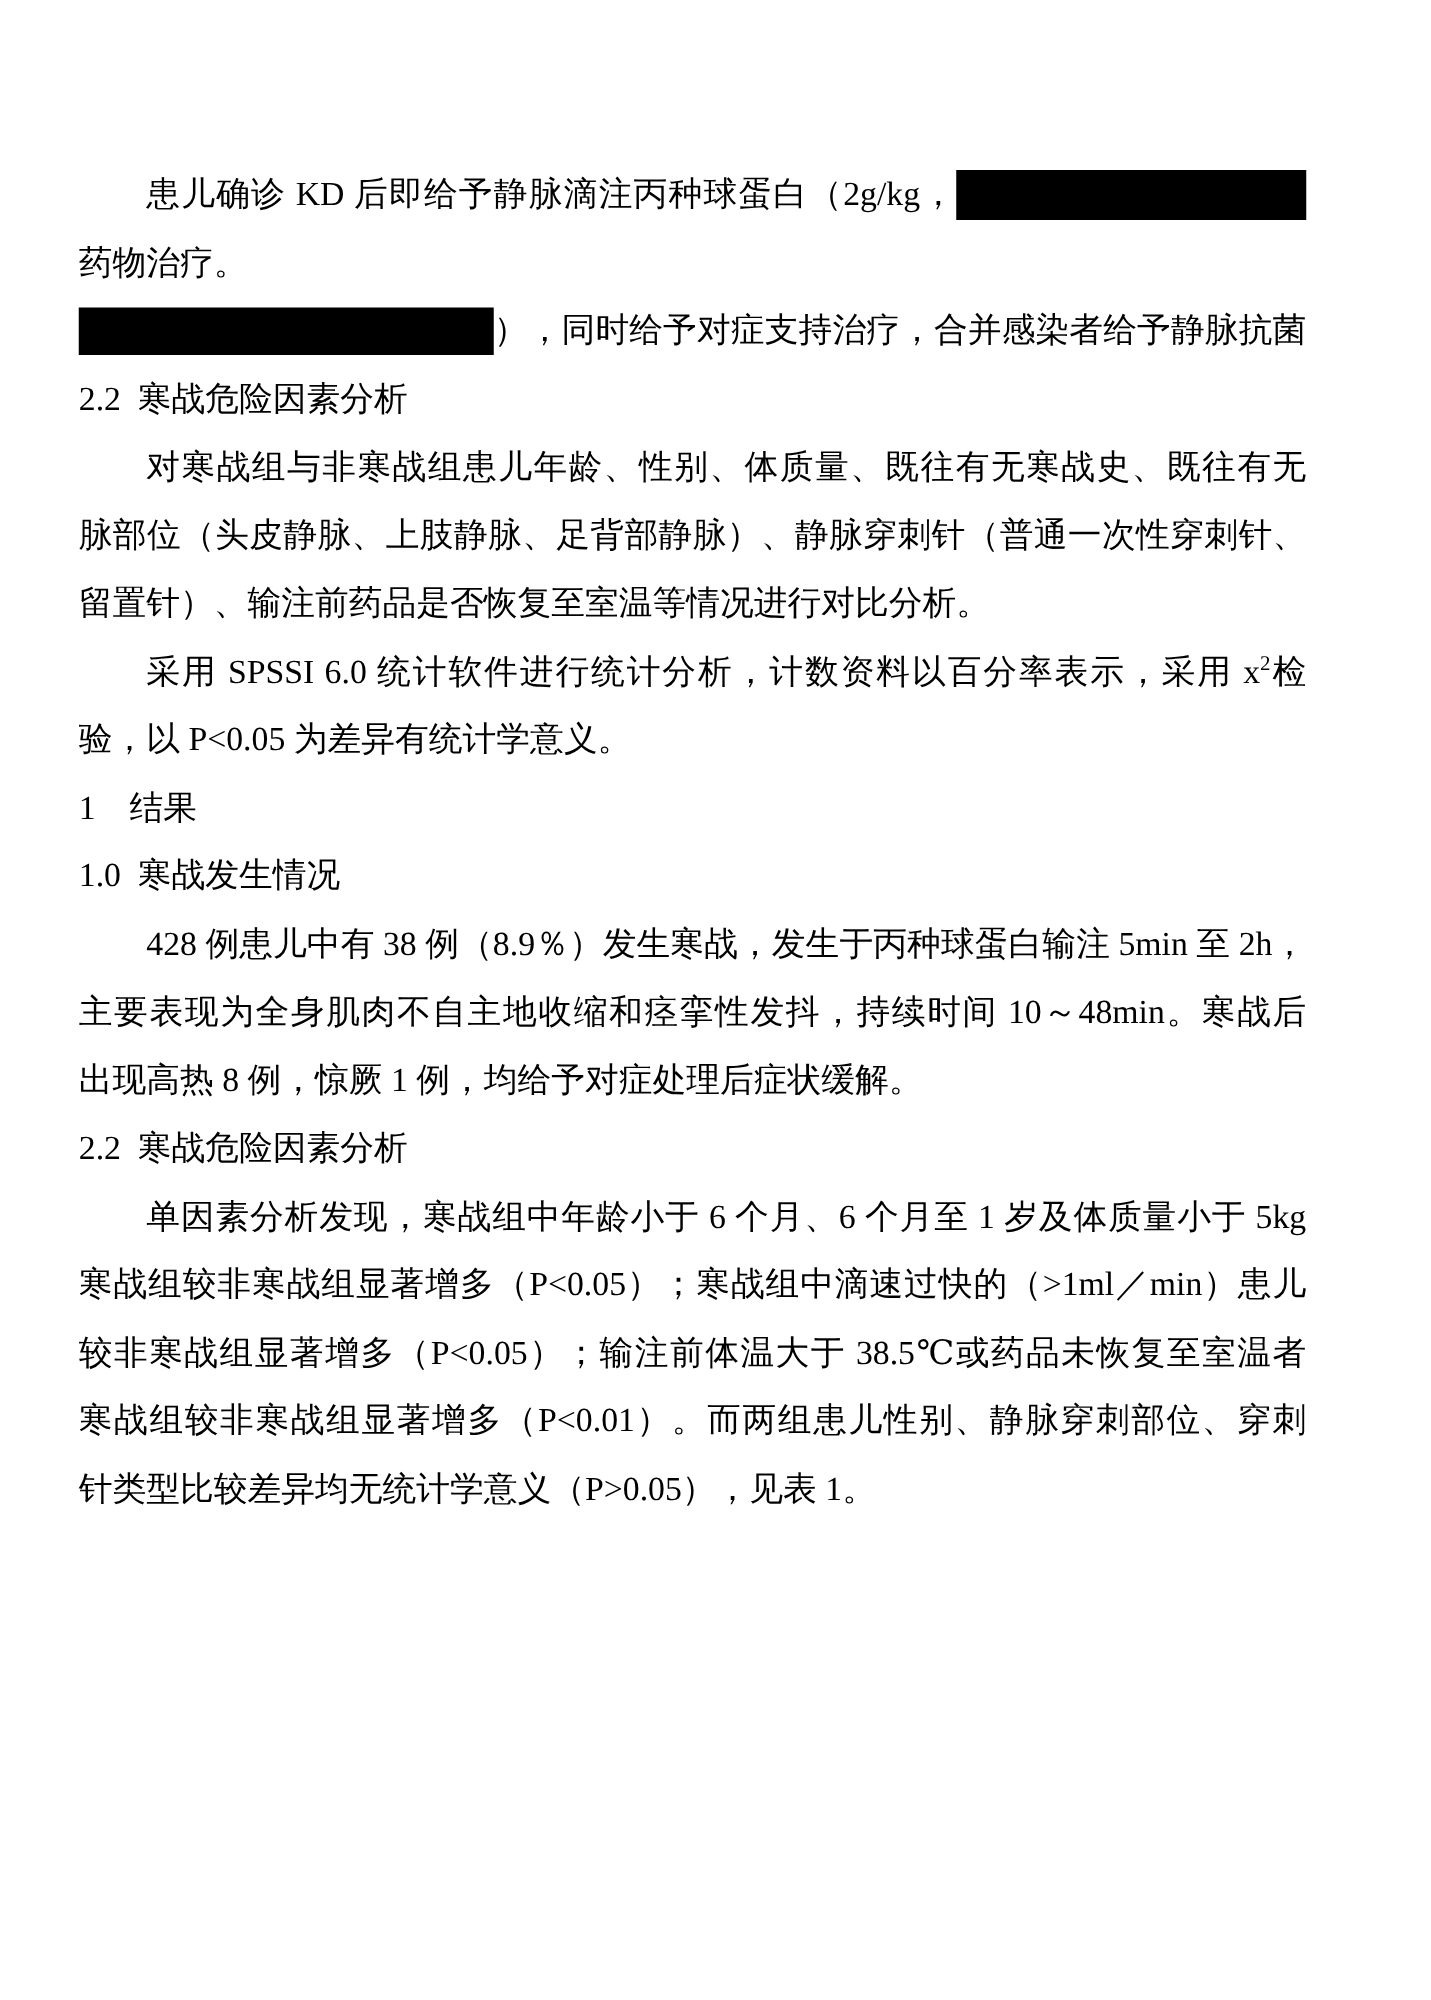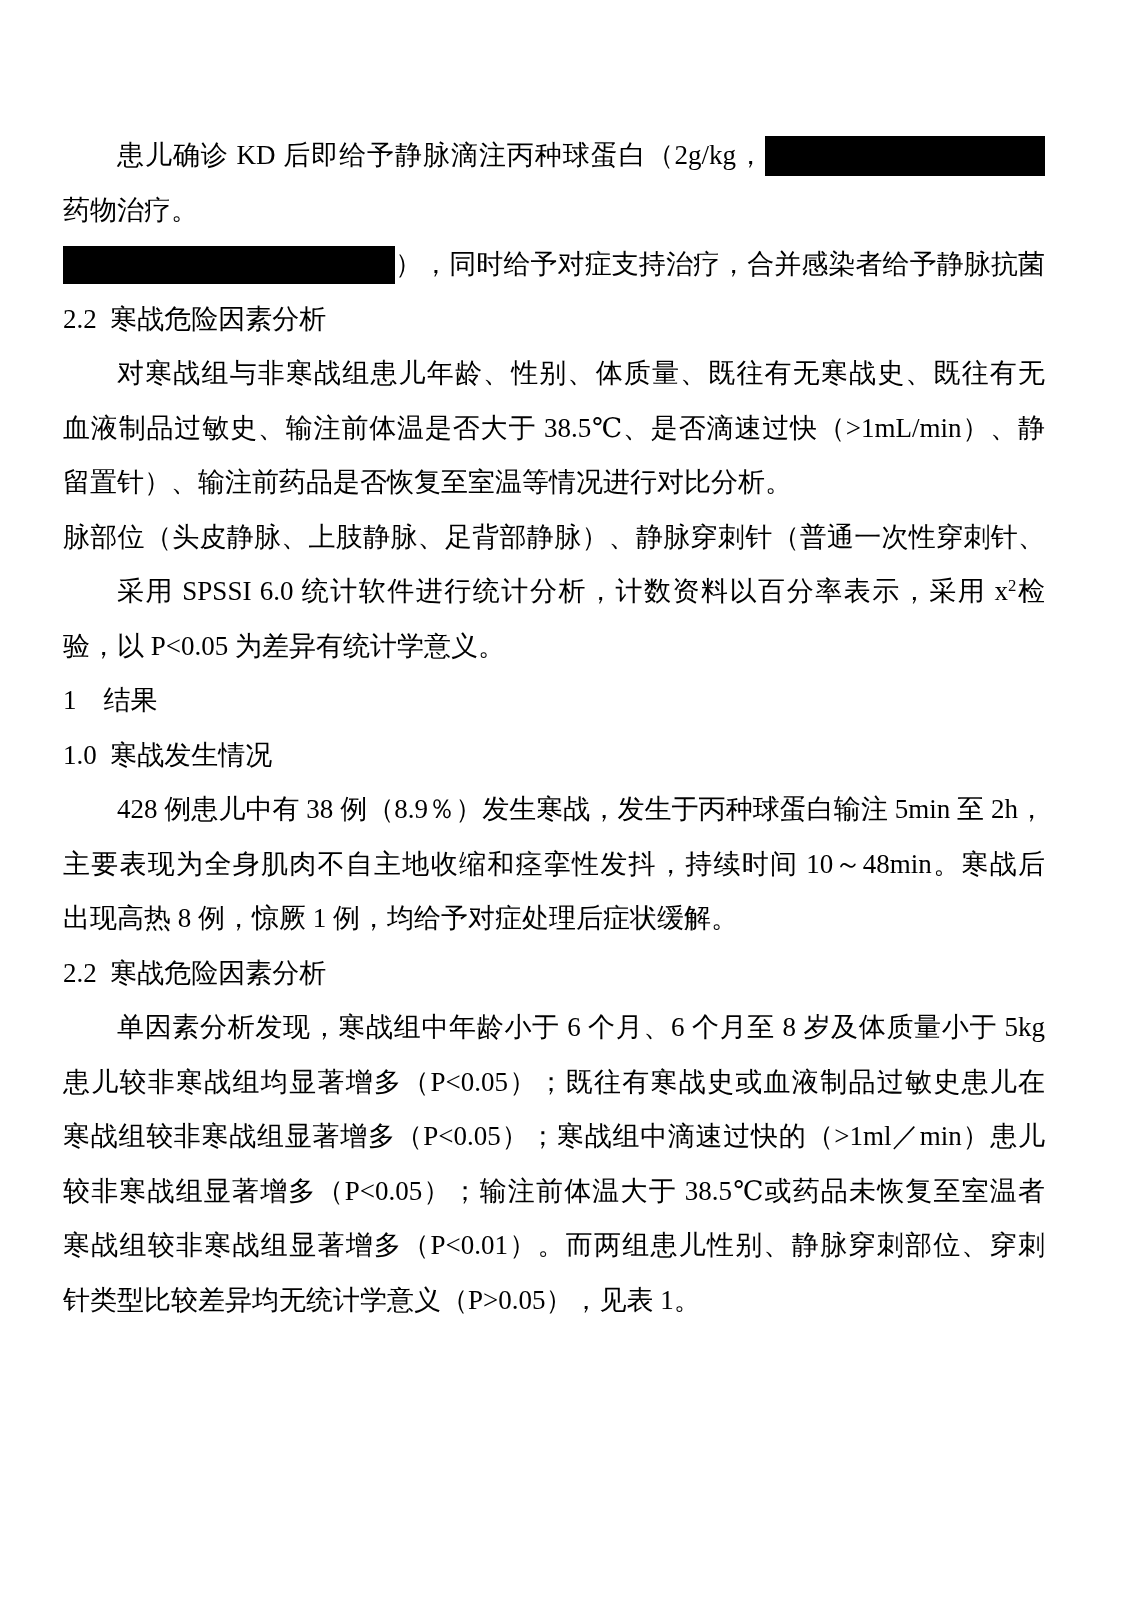--- a/index.html
+++ b/index.html
@@ -49,30 +49,28 @@
 </style>
 </head>
 <body style="background: rgb(255, 255, 255); color: rgb(0, 0, 0);">
 
 <div class="page">
     <div class="line fill indent"><span>患儿确诊 KD 后即给予静脉滴注丙种球蛋白（2g/kg，</span><span class="redaction" style="width: 280px; height: 40px; background: rgb(0, 0, 0);"></span></div>
     <div class="line"><span>药物治疗。</span></div>
     <div class="line fill"><span class="redaction" style="width: 332px; height: 38px; background: rgb(0, 0, 0);"></span><span>），同时给予对症支持治疗，合并感染者给予静脉抗菌</span></div>
     <div class="line heading"><span>2.2  寒战危险因素分析</span></div>
     <div class="line fill indent"><span>对寒战组与非寒战组患儿年龄、性别、体质量、既往有无寒战史、既往有无</span></div>
-    <div class="line fill"><span>血液制品过敏史、输注前体温是否大于 38.5℃、是否滴速过快（&gt;1mL/min）、静</span></div>
+    <div class="line fill"><span>脉部位（头皮静脉、上肢静脉、足背部静脉）、静脉穿刺针（普通一次性穿刺针、</span></div>
     <div class="line"><span>留置针）、输注前药品是否恢复至室温等情况进行对比分析。</span></div>
-    <div class="line fill"><span>脉部位（头皮静脉、上肢静脉、足背部静脉）、静脉穿刺针（普通一次性穿刺针、</span></div>
     <div class="line fill indent"><span>采用 SPSSI 6.0 统计软件进行统计分析，计数资料以百分率表示，采用 x</span><span class="sup">2</span><span>检</span></div>
     <div class="line"><span>验，以 P&lt;0.05 为差异有统计学意义。</span></div>
     <div class="line heading"><span>1    结果</span></div>
     <div class="line heading"><span>1.0  寒战发生情况</span></div>
     <div class="line fill indent"><span>428 例患儿中有 38 例（8.9％）发生寒战，发生于丙种球蛋白输注 5min 至 2h，</span></div>
     <div class="line fill"><span>主要表现为全身肌肉不自主地收缩和痉挛性发抖，持续时间 10～48min。寒战后</span></div>
     <div class="line"><span>出现高热 8 例，惊厥 1 例，均给予对症处理后症状缓解。</span></div>
     <div class="line heading"><span>2.2  寒战危险因素分析</span></div>
-    <div class="line fill indent"><span>单因素分析发现，寒战组中年龄小于 6 个月、6 个月至 8 岁及体质量小于 5kg</span></div>
-    <div class="line fill"><span>患儿较非寒战组均显著增多（P&lt;0.05）；既往有寒战史或血液制品过敏史患儿在</span></div>
+    <div class="line fill indent"><span>单因素分析发现，寒战组中年龄小于 6 个月、6 个月至 1 岁及体质量小于 5kg</span></div>
     <div class="line fill"><span>寒战组较非寒战组显著增多（P&lt;0.05）；寒战组中滴速过快的（&gt;1ml／min）患儿</span></div>
     <div class="line fill"><span>较非寒战组显著增多（P&lt;0.05）；输注前体温大于 38.5℃或药品未恢复至室温者</span></div>
     <div class="line fill"><span>寒战组较非寒战组显著增多（P&lt;0.01）。而两组患儿性别、静脉穿刺部位、穿刺</span></div>
     <div class="line"><span>针类型比较差异均无统计学意义（P&gt;0.05），见表 1。</span></div>
   </div>
 
 </body></html>

